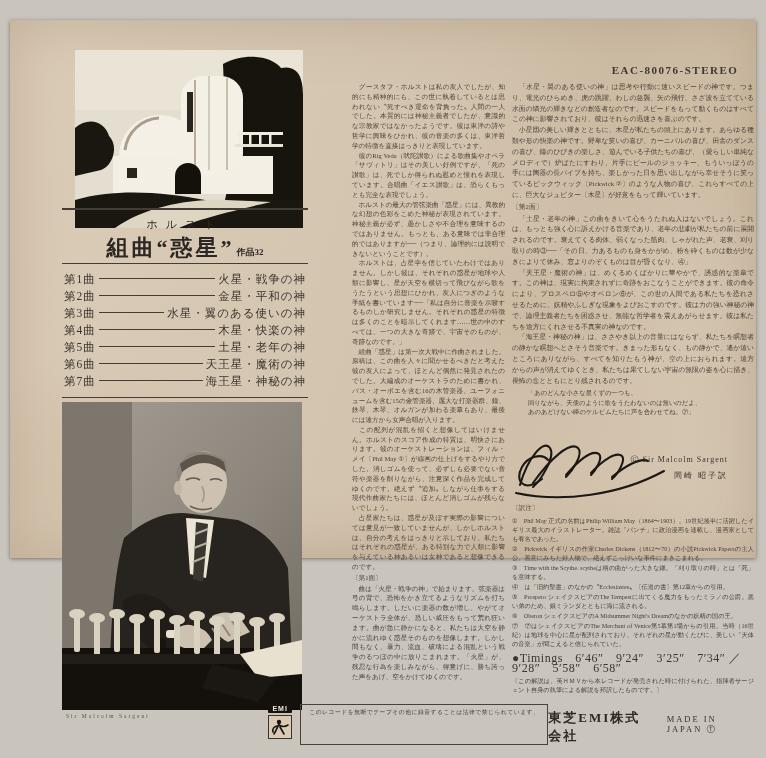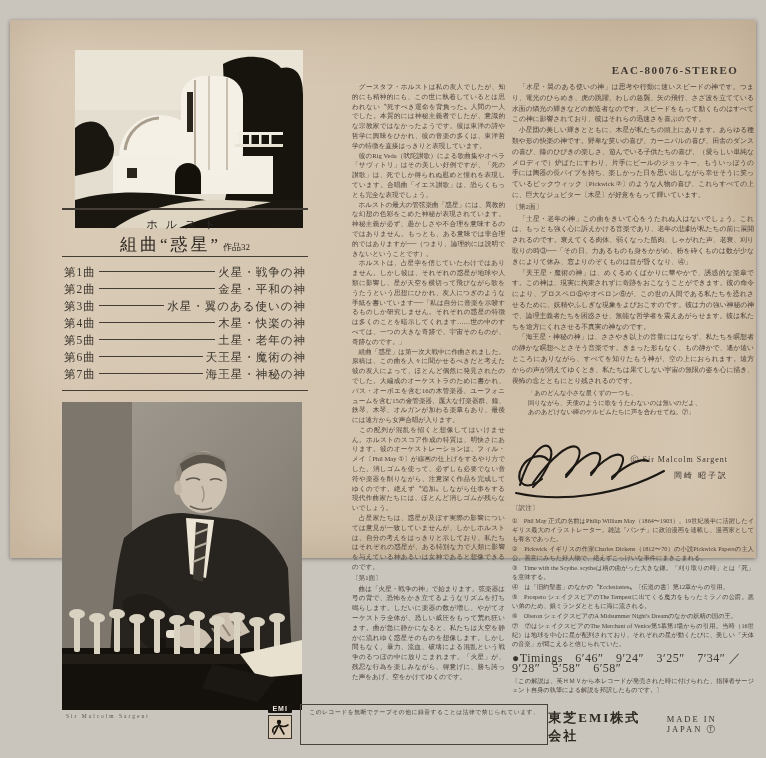--- a/index.html
+++ b/index.html
@@ -15,22 +15,22 @@
   
   .catalog{position:absolute;left:580px;top:44px;width:170px;text-align:center;
     font-size:11px;letter-spacing:1.5px;color:#3e3832;font-weight:bold;}
   
   .obs-photo{position:absolute;left:65px;top:30px;width:228px;height:178px;overflow:hidden;}
   .title-block{position:absolute;left:52px;top:188px;width:246px;}
   .rule{border-top:2px solid #443d35;margin:0;}
   .rule.thin{border-top:1.2px solid #443d35;}
   .composer{margin-top:7px;text-align:center;font-size:11px;letter-spacing:8px;color:#332d27;}
   .title-row{text-align:center;margin-top:1px;color:#2c2722;}
-  .title-main{font-size:17px;font-weight:normal;letter-spacing:3px;}
-  .title-opus{font-size:9px;margin-left:2px;}
+  .title-main{font-size:22px;font-weight:bold;letter-spacing:3px;}
+  .title-opus{font-size:9px;margin-left:2px;font-weight:bold;}
   .tracks{margin:8px 2px 6px 2px;}
   .track-row{display:flex;align-items:baseline;font-size:11.5px;color:#3a342d;height:17px;}
   .track-no{white-space:nowrap;letter-spacing:1px;}
   .track-leader{flex:1;border-bottom:1.6px solid #443d35;margin:0 3px;transform:translateY(-4px);}
   .track-name{white-space:nowrap;letter-spacing:1px;}
   .credit1{margin-top:9px;text-align:center;font-size:13.5px;letter-spacing:1px;color:#332d27;}
   .credit2{margin-top:4px;text-align:center;font-size:11px;letter-spacing:1px;color:#332d27;}
   .cond-photo{position:absolute;left:52px;top:382px;width:240px;height:308px;overflow:hidden;}
   .photo-caption{position:absolute;left:56px;top:693px;font-size:5.5px;letter-spacing:2px;color:#5c544a;}
   

